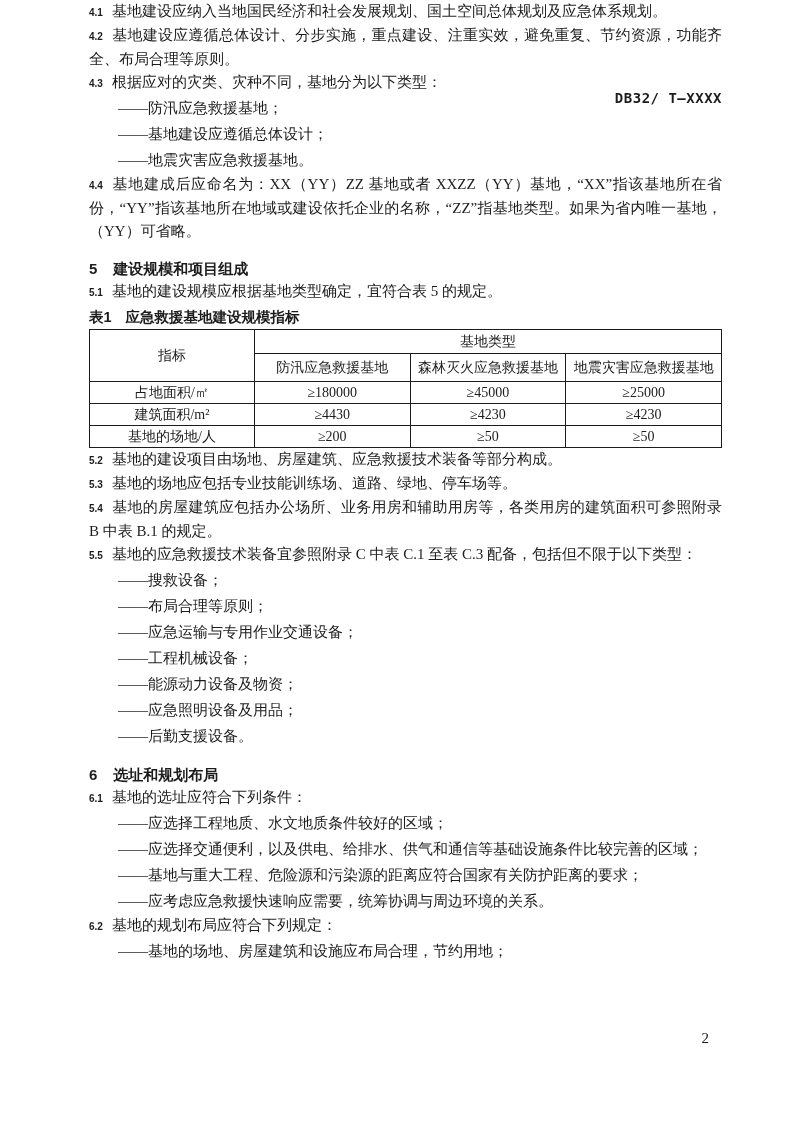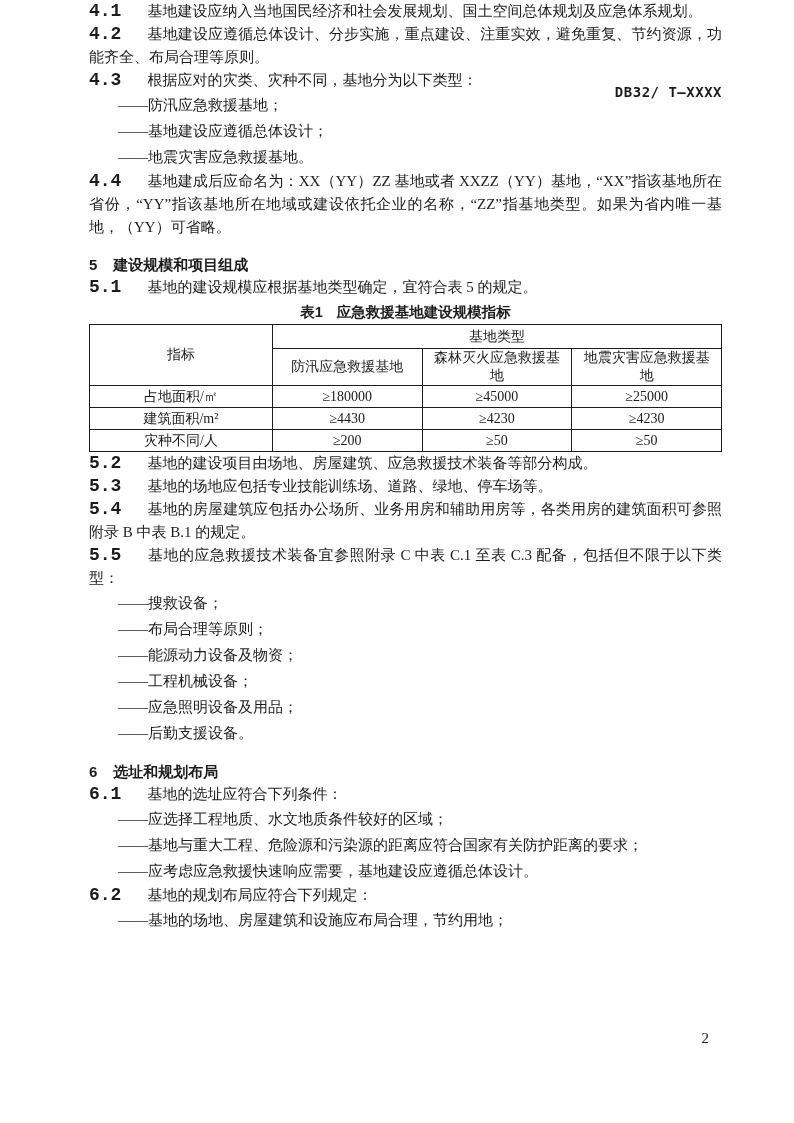--- a/index.html
+++ b/index.html
@@ -8,84 +8,84 @@
     width: 794px;
     height: 1123px;
     margin: 0 auto;
     background: #ffffff;
     font-family: "Liberation Serif", "DejaVu Serif", serif;
     color: #1c1c1c;
     overflow: hidden;
   }
   .doc-code {
     position: absolute;
-    top: 84px;
+    top: 90px;
     right: 72px;
     font-family: "DejaVu Sans Mono", monospace;
     font-size: 14px;
     font-weight: bold;
     letter-spacing: 0.5px;
   }
   .content {
     position: absolute;
     left: 89px;
     top: 0;
     width: 633px;
     font-size: 15px;
   }
   .first { margin-top: 124px; }
   p.clause {
     margin: 0;
     line-height: 23px;
     text-align: justify;
   }
   .clause-num {
-    font-family: Liberation Mono, monospace;
+    font-family: Liberation Sans, sans-serif;
     font-weight: bold;
-    font-size: 18px;
-    margin-right: 26px;
+    font-size: 10px;
+    margin-right: 9px;
     white-space: nowrap;
   }
   p.dash-item {
     margin: 0;
     padding-left: 29px;
     line-height: 26px;
   }
   .sec-heading {
     margin: 14px 0 0 0;
     font-family: "Liberation Sans", "DejaVu Sans", sans-serif;
     font-weight: bold;
     font-size: 15px;
     line-height: 23px;
   }
   .sec-heading .sec-num { margin-right: 16px; }
   .mt14 { margin-top: 14px; }
   .mt6  { margin-top: 6px;  }
   .table-caption {
     margin: 2px 0 0 0;
-    text-align: center;
+    text-align: left;
     font-family: "Liberation Sans", "DejaVu Sans", sans-serif;
     font-weight: bold;
     font-size: 14.5px;
     line-height: 23px;
   }
   .table-caption .cap-label { margin-right: 14px; }
   table.spec {
     width: 100%;
     border-collapse: collapse;
     table-layout: fixed;
     font-size: 14px;
     margin-top: 0;
   }
   table.spec th, table.spec td {
     border: 1px solid #1c1c1c;
     text-align: center;
     vertical-align: middle;
     font-weight: normal;
-    padding: 0 11px;
+    padding: 0 2px;
   }
   table.spec .h1row th { height: 23px; }
   table.spec .h2row th { height: 27px; }
   table.spec td { height: 21px; }
   .col-indicator { width: 25.3%; }
   .pagenum {
     position: absolute;
     top: 1030px;
     right: 85px;
     font-size: 15px;
@@ -135,47 +135,49 @@
         <td>≥45000</td>
         <td>≥25000</td>
       </tr>
       <tr>
         <td>建筑面积/m²</td>
         <td>≥4430</td>
         <td>≥4230</td>
         <td>≥4230</td>
       </tr>
       <tr>
-        <td>灾种不同/人</td>
+        <td>基地的场地/人</td>
         <td>≥200</td>
         <td>≥50</td>
         <td>≥50</td>
       </tr>
     </tbody>
       </table>
 
     <p class="clause mt6"><span class="clause-num">5.2</span><span>基地的建设项目由场地、房屋建筑、应急救援技术装备等部分构成。</span></p>
     <p class="clause"><span class="clause-num">5.3</span><span>基地的场地应包括专业技能训练场、道路、绿地、停车场等。</span></p>
     <p class="clause"><span class="clause-num">5.4</span><span>基地的房屋建筑应包括办公场所、业务用房和辅助用房等，各类用房的建筑面积可参照附录 B 中表 B.1 的规定。</span></p>
     <p class="clause"><span class="clause-num">5.5</span><span>基地的应急救援技术装备宜参照附录 C 中表 C.1 至表 C.3 配备，包括但不限于以下类型：</span></p>
 
     <p class="dash-item">——搜救设备；</p>
     <p class="dash-item">——布局合理等原则；</p>
+    <p class="dash-item">——应急运输与专用作业交通设备；</p>
+    <p class="dash-item">——工程机械设备；</p>
     <p class="dash-item">——能源动力设备及物资；</p>
-    <p class="dash-item">——工程机械设备；</p>
     <p class="dash-item">——应急照明设备及用品；</p>
     <p class="dash-item">——后勤支援设备。</p>
 
     <h2 class="sec-heading"><span class="sec-num">6</span><span>选址和规划布局</span></h2>
 
     <p class="clause mt14"><span class="clause-num">6.1</span><span>基地的选址应符合下列条件：</span></p>
 
     <p class="dash-item">——应选择工程地质、水文地质条件较好的区域；</p>
+    <p class="dash-item">——应选择交通便利，以及供电、给排水、供气和通信等基础设施条件比较完善的区域；</p>
     <p class="dash-item">——基地与重大工程、危险源和污染源的距离应符合国家有关防护距离的要求；</p>
-    <p class="dash-item">——应考虑应急救援快速响应需要，基地建设应遵循总体设计。</p>
+    <p class="dash-item">——应考虑应急救援快速响应需要，统筹协调与周边环境的关系。</p>
 
     <p class="clause"><span class="clause-num">6.2</span><span>基地的规划布局应符合下列规定：</span></p>
 
     <p class="dash-item">——基地的场地、房屋建筑和设施应布局合理，节约用地；</p>
 
   </div>
 
   <div class="pagenum">2</div>
 
 </div>

